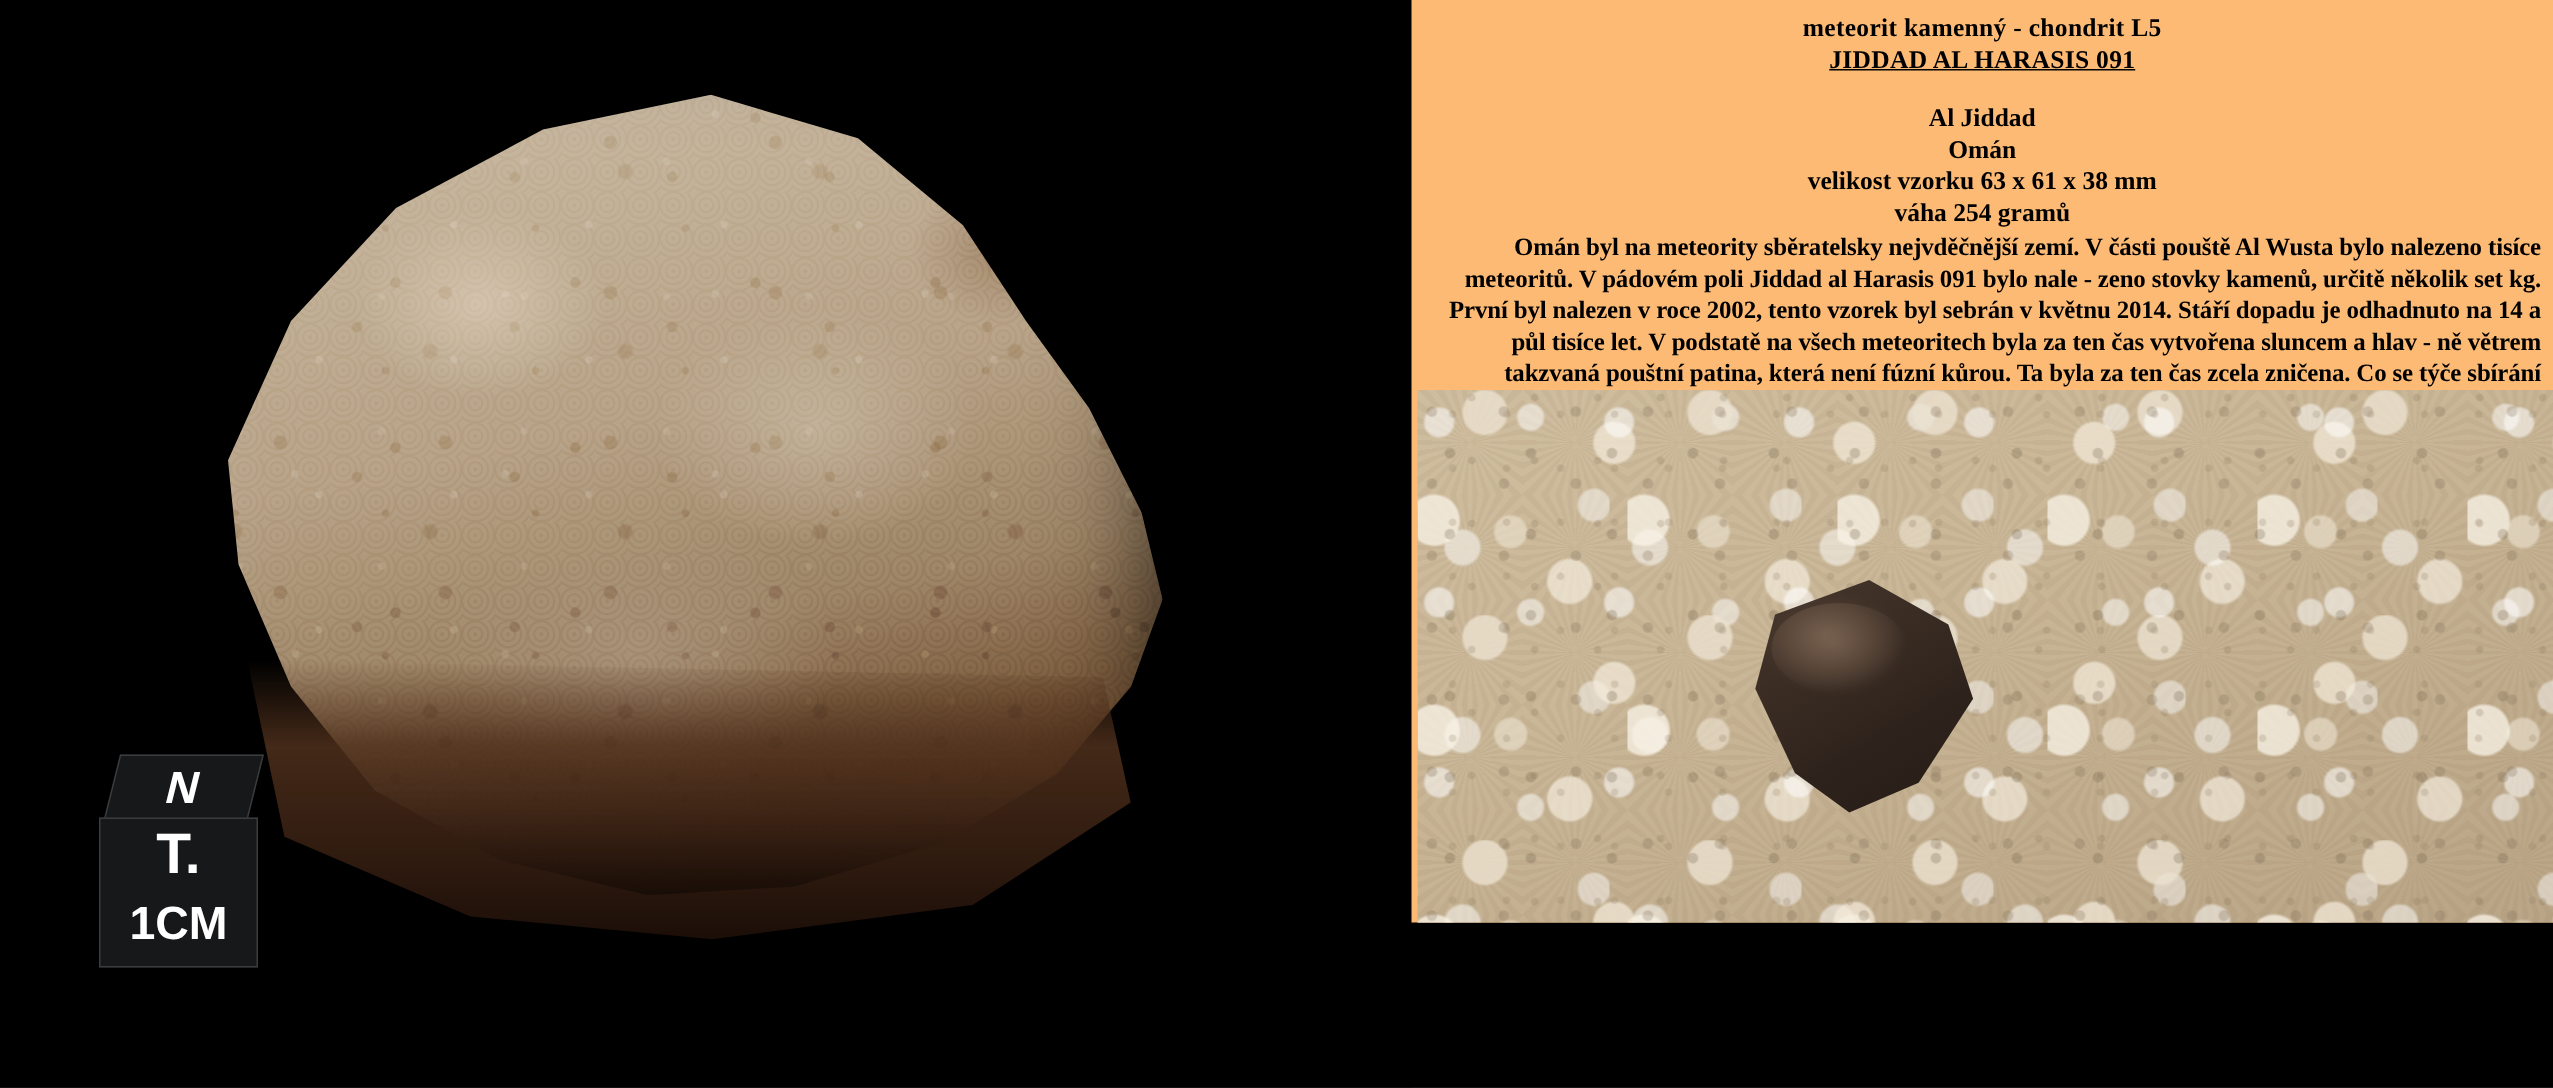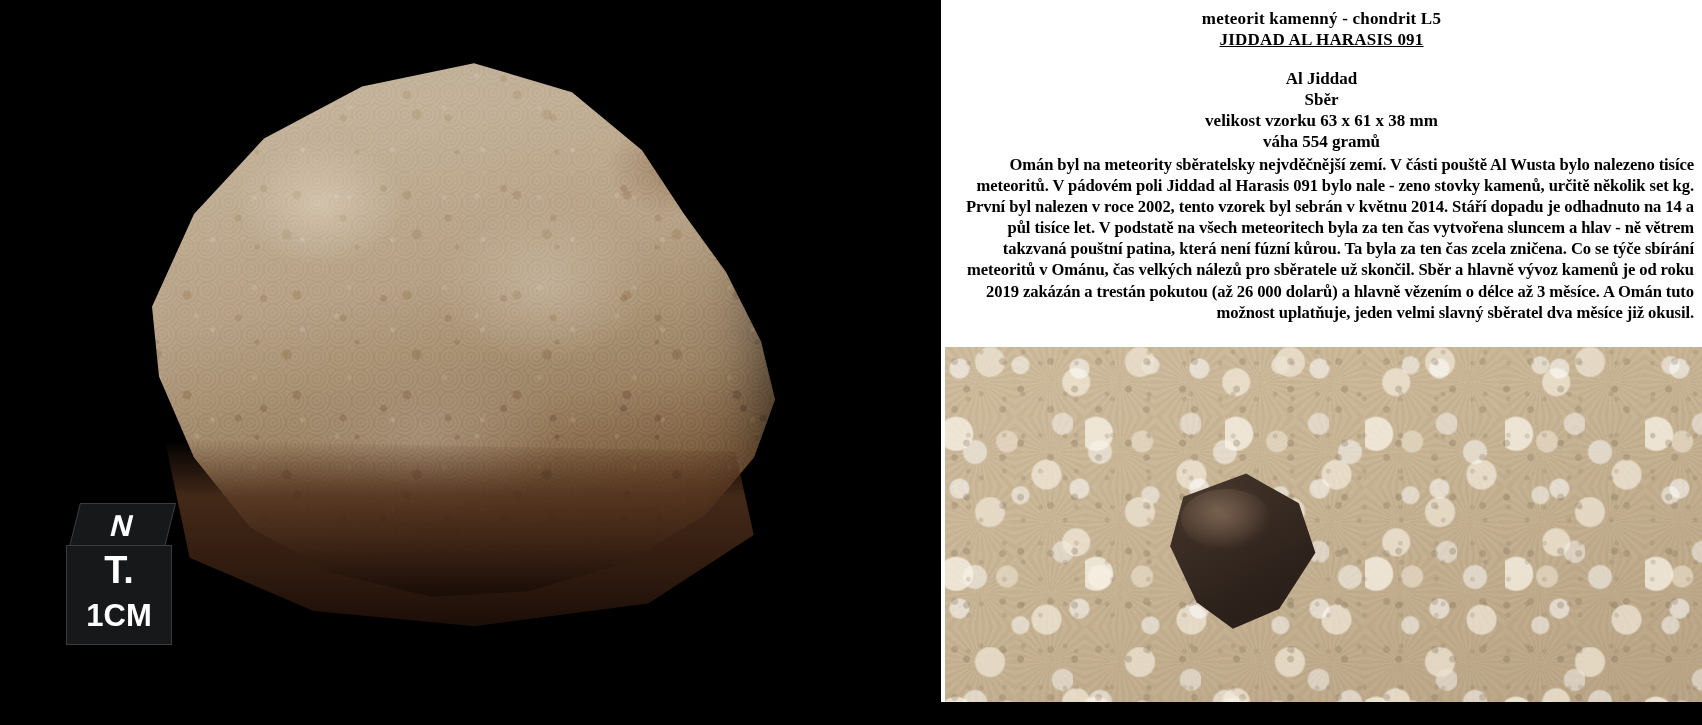--- a/index.html
+++ b/index.html
@@ -150,22 +150,22 @@
     display: block;
     line-height: 44px;
     font-size: 31px;
     letter-spacing: 0px;
   }
 
   
   .info-panel {
     position: relative;
     width: 761px;
-    height: 702px;
-    background: #ffffff;
+    height: 615px;
+    background: #fdba74;
     flex: 0 0 761px;
     color: #000000;
     font-family: "Liberation Serif", serif;
   }
   .info-text {
     padding: 8px 6px 0 6px;
   }
   .title-block {
     text-align: center;
     font-weight: bold;
@@ -274,23 +274,23 @@
 
   <div class="info-panel">
     <div class="info-text">
       <div class="title-block">
         <div class="t1">meteorit kamenný - chondrit L5</div>
         <div class="t2">JIDDAD AL HARASIS 091</div>
       </div>
 
       <div class="locality-block">
         <div>Al Jiddad</div>
-        <div>Sběr</div>
+        <div>Omán</div>
         <div>velikost vzorku 63 x 61 x 38 mm</div>
-        <div>váha 554 gramů</div>
+        <div>váha 254 gramů</div>
       </div>
 
       <div class="body-text">Omán byl na meteority sběratelsky nejvděčnější zemí. V části pouště Al Wusta bylo nalezeno tisíce meteoritů. V pádovém poli Jiddad al Harasis 091 bylo nale - zeno stovky kamenů, určitě několik set kg. První byl nalezen v roce 2002, tento vzorek byl sebrán v květnu 2014. Stáří dopadu je odhadnuto na 14 a půl tisíce let. V podstatě na všech meteoritech byla za ten čas vytvořena sluncem a hlav - ně větrem takzvaná pouštní patina, která není fúzní kůrou. Ta byla za ten čas zcela zničena. Co se týče sbírání meteoritů v Ománu, čas velkých nálezů pro sběratele už skončil. Sběr a hlavně vývoz kamenů je od roku 2019 zakázán a trestán pokutou (až 26 000 dolarů) a hlavně vězením o délce až 3 měsíce. A Omán tuto možnost uplatňuje, jeden velmi slavný sběratel dva měsíce již okusil.</div>
     </div>
 
     <div class="field-photo">
       <div class="field-grain"></div>
       <div class="field-stone"></div>
       <div class="field-stone-hl"></div>
     </div>

